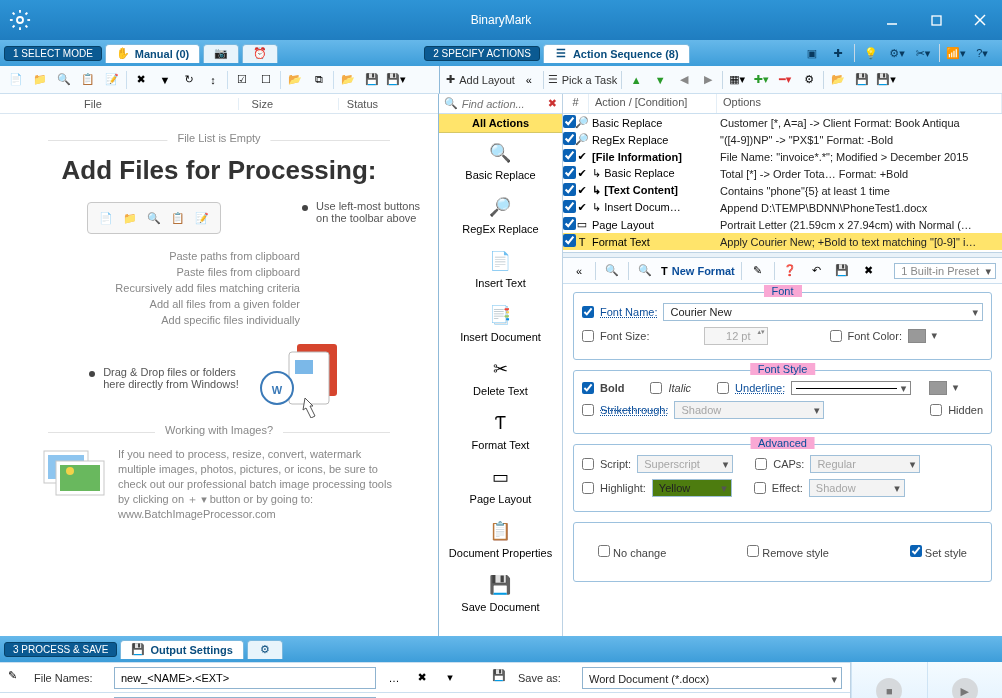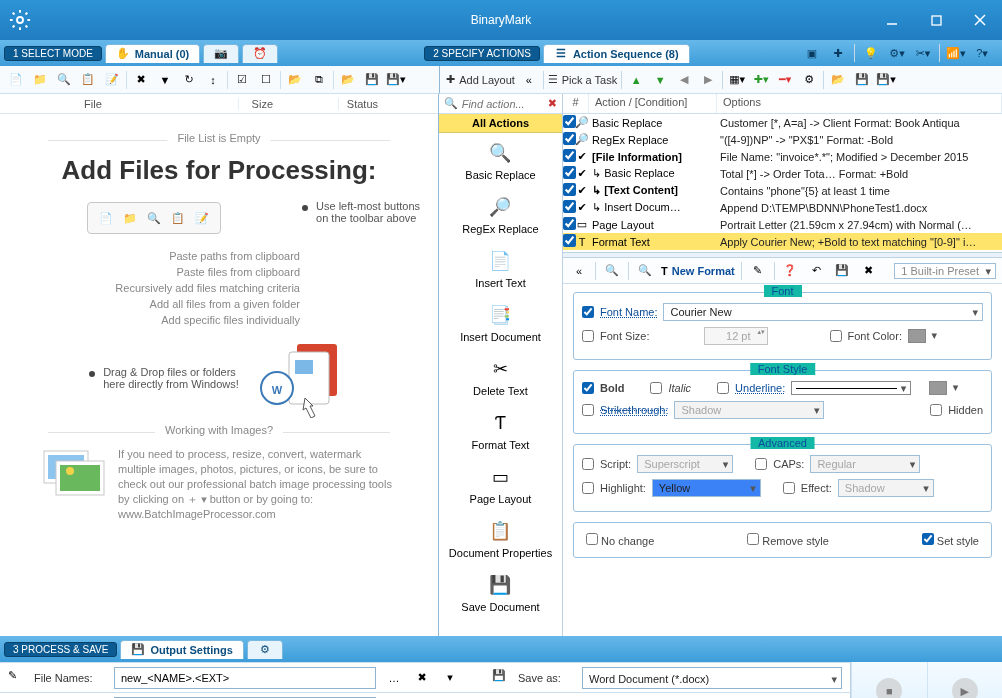--- a/index.html
+++ b/index.html
@@ -59,21 +59,21 @@
 .grow .cic{width:14px;text-align:center}
 .grow .ca{width:128px;padding-left:3px;white-space:nowrap;overflow:hidden}
 .grow .co{flex:1;padding-left:3px;white-space:nowrap;overflow:hidden;color:#222}
 .splith{height:6px;background:#e9f2f9;border-top:1px solid #bdd3e4;border-bottom:1px solid #bdd3e4;cursor:row-resize}
 .opt-tb{height:26px;display:flex;align-items:center;gap:6px;padding:0 6px;border-bottom:1px solid #cbdfef;background:#fbfdff}
 .opt-tb .sec-title{color:#0a4d9a;font-weight:bold;display:flex;align-items:center;gap:4px}
 .preset-dd{margin-left:auto;border:1px solid #9fbfd8;background:#fff;padding:1px 16px 1px 6px;color:#888;font-size:11px;position:relative}
 .preset-dd:after{content:"▾";position:absolute;right:4px;color:#555}
 .opt-body{flex:1;overflow:auto;padding:8px 10px;background:#fff}
 .fs{border:1px solid #9cc1de;border-radius:3px;margin-bottom:10px;padding:10px 8px 8px;position:relative}
-.fs>.lg{position:absolute;top:-8px;left:50%;transform:translateX(-50%);background:#14b8a6;padding:0 8px;color:#0a4d9a;font-size:11px}
+.fs>.lg{position:absolute;top:-8px;left:50%;transform:translateX(-50%);background:#f9a8d4;padding:0 8px;color:#0a4d9a;font-size:11px}
 .field-row{display:flex;align-items:center;gap:6px;margin-bottom:6px;flex-wrap:wrap}
 .ck{width:12px;height:12px}
 .lab{color:#444;font-size:11px}
 .lab.link{color:#0a4d9a;text-decoration:underline dotted}
 .inp{border:1px solid #9fbfd8;background:#fff;padding:2px 18px 2px 6px;font-size:11px;position:relative;color:#222}
 .inp.dd:after{content:"▾";position:absolute;right:4px;color:#555}
 .inp.dis{background:#f3f3f3;color:#a6a6a6}
 .spn{border:1px solid #c3c3c3;background:#f6f6f6;padding:2px 16px 2px 10px;color:#a6a6a6;position:relative;text-align:right}
 .spn:after{content:"▴▾";position:absolute;right:2px;top:0;font-size:7px;line-height:7px;color:#888}
 .clr-sw{width:18px;height:14px;border:1px solid #888;background:#999;cursor:pointer;position:relative}
@@ -470,30 +470,30 @@
               <span class="lab">Script:</span>
               <div class="inp dd dis" style="width:96px">Superscript</div>
               <div style="width:10px"></div>
               <input type="checkbox" class="ck" style="">
               <span class="lab">CAPs:</span>
               <div class="inp dd dis" style="width:110px">Regular</div>
             </div>
             <div class="field-row">
               <input type="checkbox" class="ck" style="">
               <span class="lab">Highlight:</span>
-              <div class="inp dd" style="width:109px;background:#3b82f6">Yellow</div>
+              <div class="inp dd" style="width:80px;background:#4d7c0f">Yellow</div>
               <div style="width:10px"></div>
               <input type="checkbox" class="ck" style="">
               <span class="lab">Effect:</span>
               <div class="inp dd dis" style="width:96px">Shadow</div>
             </div>
           </div>
 
           <div class="fs" style="padding:6px 8px">
-            <div class="field-row" style="margin:4px;justify-content:space-between">
+            <div class="field-row" style="margin:16px;justify-content:space-between">
               <label><input type="checkbox" class="ck" style=""> <span class="lab">No change</span></label>
               <label><input type="checkbox" class="ck" style=""> <span class="lab">Remove style</span></label>
               <label><input type="checkbox" class="ck" checked="" style=""> <span class="lab">Set style</span></label>
             </div>
           </div>
         </div>
       </div>
     </div>
   </div>
 </div>

